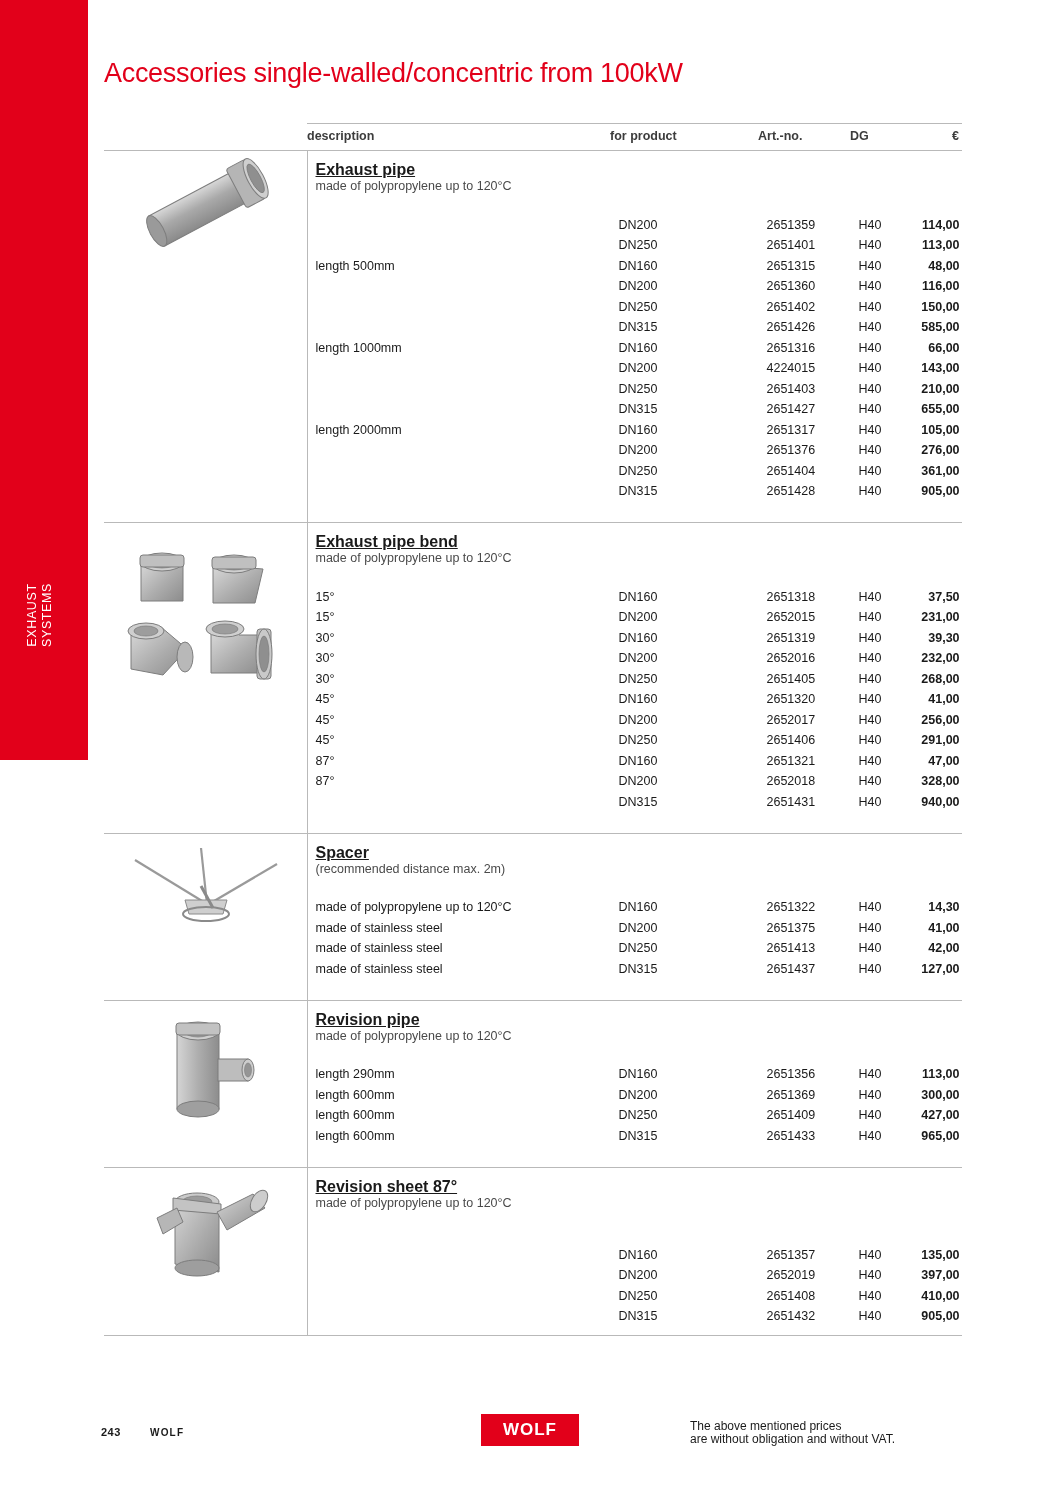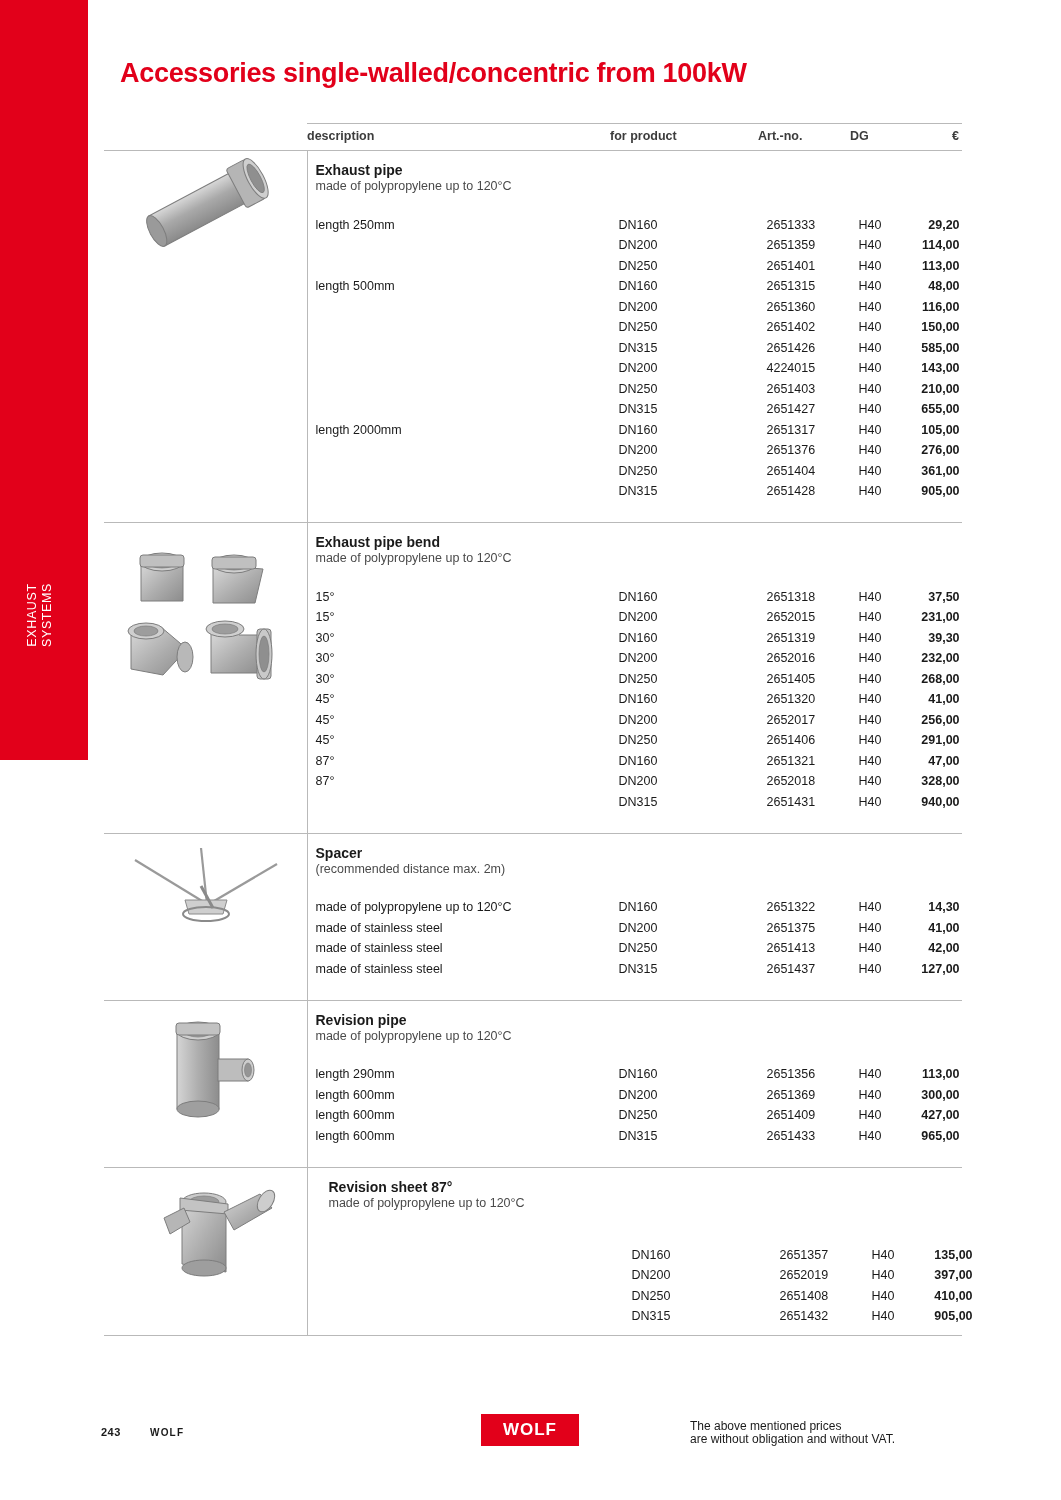--- a/index.html
+++ b/index.html
@@ -34,24 +34,23 @@
     line-height: 15px;
     text-align: center;
     white-space: pre-line;
   }
 
   
   #page-title {
     position: absolute;
     left: 104px; top: 58px;
     font-size: 27px;
-    font-weight: bold;
+    font-weight: normal;
     color: #e2001a;
     letter-spacing: -0.3px;
-    margin-left: 16px;
   }
 
   
   #table-wrap {
     position: absolute;
     left: 104px; top: 123px;
     width: 858px;
   }
   table.pricing {
     border-collapse: collapse;
@@ -76,34 +75,35 @@
     border-top: 1px solid #b9b9b9;
   }
   thead th.blank { border-top: none; border-bottom: 1px solid #b9b9b9; }
   thead th.price-h { text-align: right; padding-right: 3px; }
 
   .group-row > td {
     border-bottom: 1px solid #b9b9b9;
     vertical-align: top;
     padding: 0;
   }
-  .group-row:last-child > td { border-bottom: 1px solid #b9b9b9; padding-left: 13px; }
+  .group-row:last-child > td { border-bottom: 1px solid #b9b9b9; }
 
   td.img-cell {
     border-right: 1px solid #b9b9b9;
     position: relative;
     padding: 0;
   }
   td.body-cell { padding: 0; }
 
   .grp-title {
     font-weight: bold;
-    font-size: 14px;
+    font-size: 16px;
     padding: 11px 0 0 8px;
     line-height: 16px;
+    text-decoration: underline;
   }
   .grp-sub {
     color: #4a4a4a;
     font-size: 12.5px;
     padding: 0 0 0 8px;
     line-height: 16px;
   }
   .inner {
     width: 100%;
     border-collapse: collapse;
@@ -246,27 +246,20 @@
                 <col class="i-prod">
                 <col class="i-art">
                 <col class="i-dg">
                 <col class="i-price">
               </colgroup>
             <tbody>
                 <tr class="spacer-rows">
                   <td class="pad-top" colspan="5"></td>
                 </tr>
             <tr>
-              <td>length 250mm</td>
-              <td>DN160</td>
-              <td>2651333</td>
-              <td>H40</td>
-              <td class="price">29,20</td>
-            </tr>
-            <tr>
               <td></td>
               <td>DN200</td>
               <td>2651359</td>
               <td>H40</td>
               <td class="price">114,00</td>
             </tr>
             <tr>
               <td></td>
               <td>DN250</td>
               <td>2651401</td>
@@ -293,20 +286,27 @@
               <td>2651402</td>
               <td>H40</td>
               <td class="price">150,00</td>
             </tr>
             <tr>
               <td></td>
               <td>DN315</td>
               <td>2651426</td>
               <td>H40</td>
               <td class="price">585,00</td>
+            </tr>
+            <tr>
+              <td>length 1000mm</td>
+              <td>DN160</td>
+              <td>2651316</td>
+              <td>H40</td>
+              <td class="price">66,00</td>
             </tr>
             <tr>
               <td></td>
               <td>DN200</td>
               <td>4224015</td>
               <td>H40</td>
               <td class="price">143,00</td>
             </tr>
             <tr>
               <td></td>

